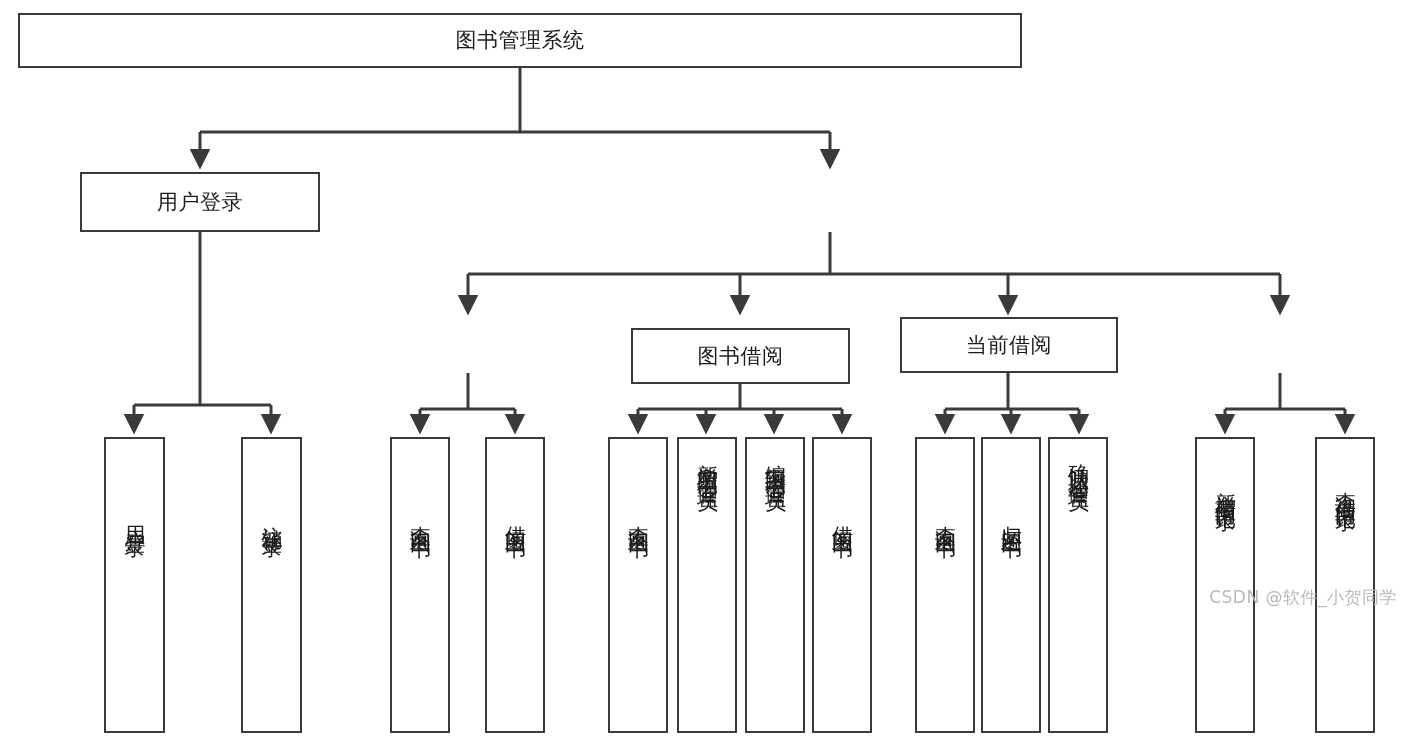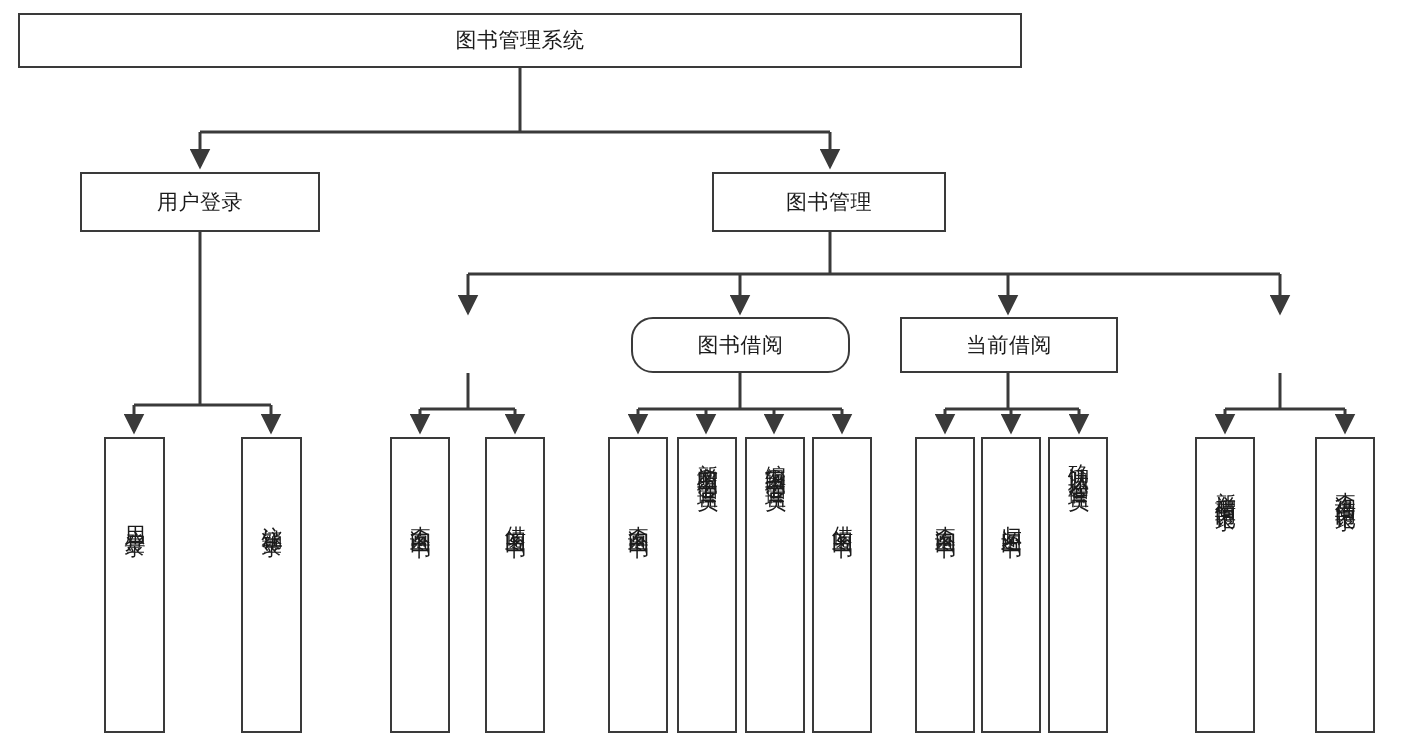--- a/index.html
+++ b/index.html
@@ -124,26 +124,23 @@
   </svg>
 
   <div class="node" style="left:18px; top:13px; width:1004px; height:55px;">
     <span class="node-label">图书管理系统</span>
   </div>
 
   <div class="node" style="left:80px; top:172px; width:240px; height:60px;">
     <span class="node-label">用户登录</span>
   </div>
 
-  <div class="node" style="left:712px; top:172px; width:234px; height:60px;">
-    <span class="node-label">图书管理</span>
-  </div>
-
-
-  <div class="node" style="left:631px; top:317px; width:219px; height:56px;border-radius:22px;">
+
+
+  <div class="node" style="left:631px; top:328px; width:219px; height:56px;">
     <span class="node-label">图书借阅</span>
   </div>
 
   <div class="node" style="left:900px; top:317px; width:218px; height:56px;">
     <span class="node-label">当前借阅</span>
   </div>
 
 
   <div class="node vertical" style="left:104px; top:437px; width:61px; height:296px; padding-top:70px;">
     <span class="node-label">用户登录</span>
@@ -190,14 +187,15 @@
   </div>
 
   <div class="node vertical" style="left:1195px; top:437px; width:60px; height:296px; padding-top:36px;">
     <span class="node-label">新增借阅记录</span>
   </div>
 
   <div class="node vertical" style="left:1315px; top:437px; width:60px; height:296px; padding-top:36px;">
     <span class="node-label">查询借阅记录</span>
   </div>
 
+  <div class="watermark">CSDN @软件_小贺同学</div>
 
 </div>
 
 </body></html>

